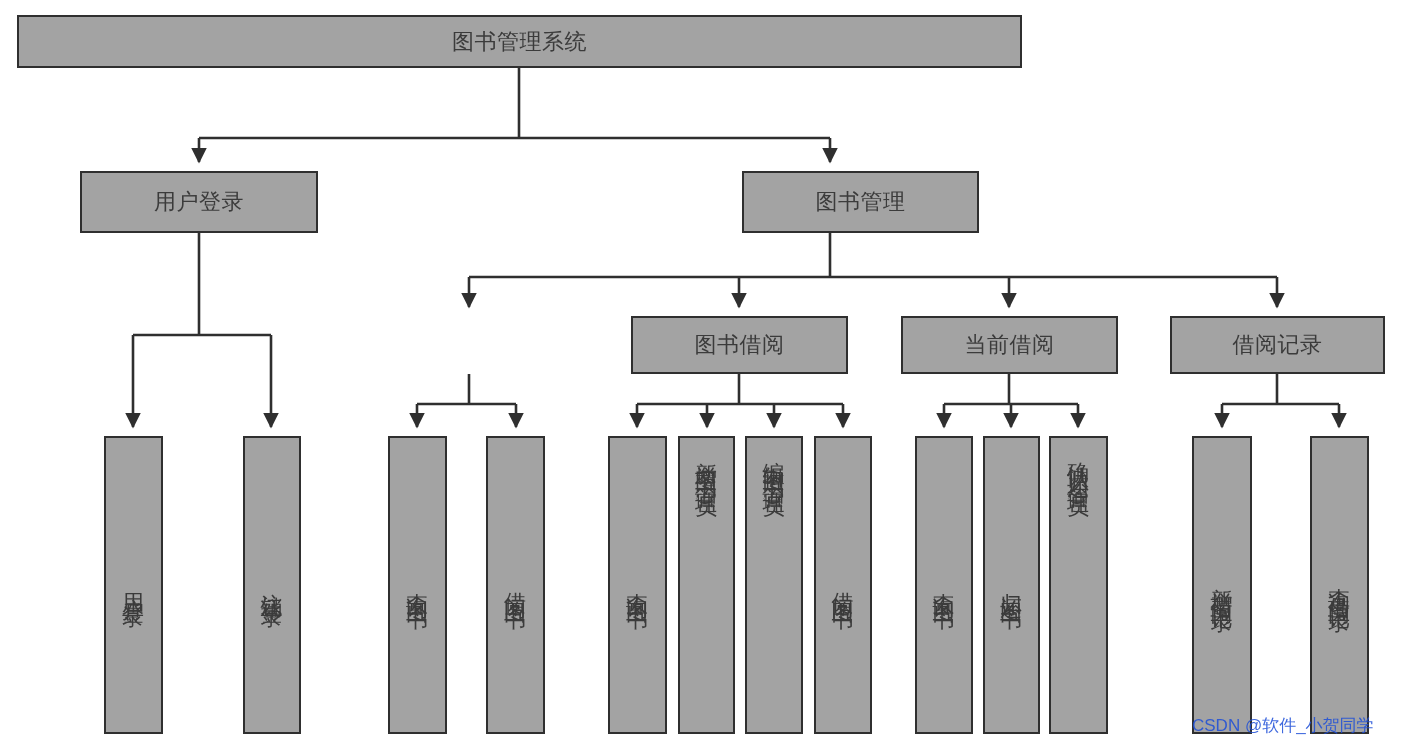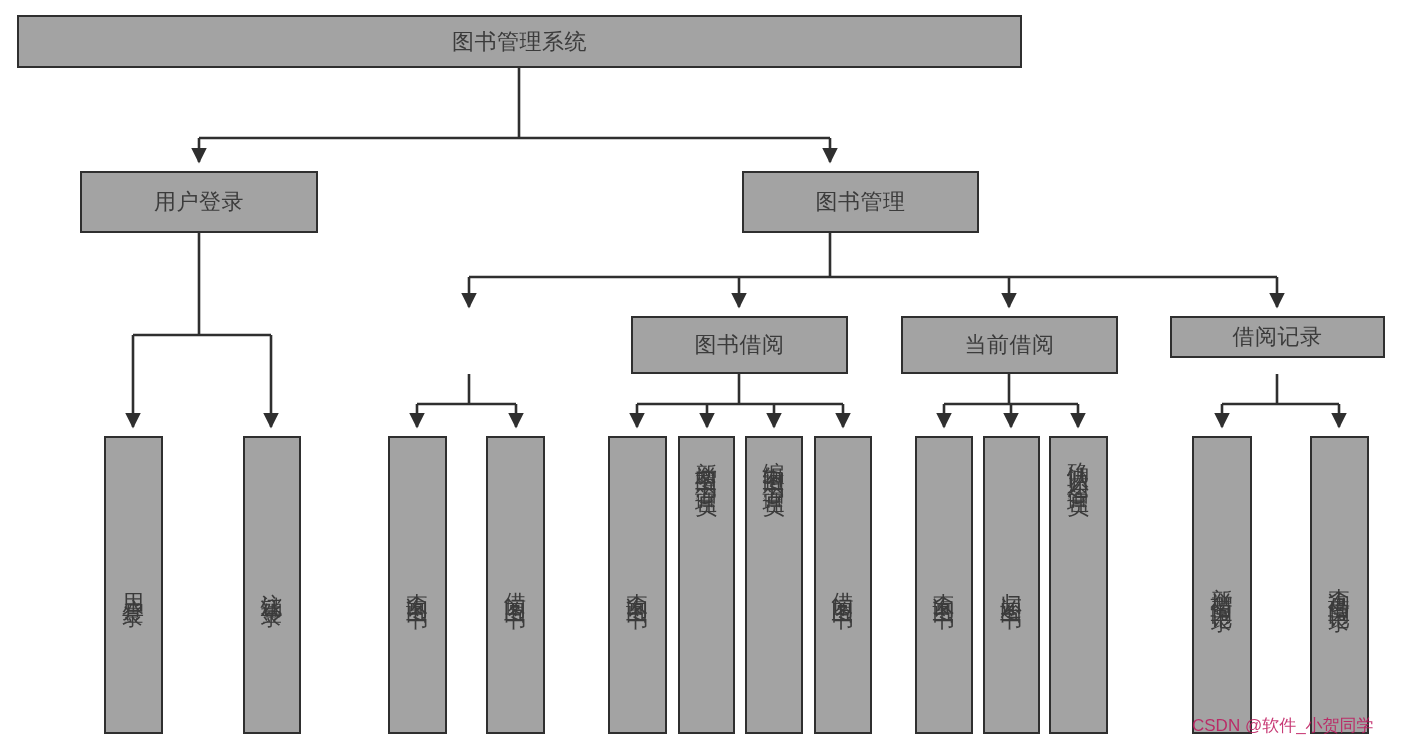--- a/index.html
+++ b/index.html
@@ -55,21 +55,21 @@
   }
   .node-box.vertical.centered {
     align-items: center;
     padding-top: 0;
   }
   .watermark {
     position: absolute;
     left: 1192px;
     top: 714px;
     font-size: 17px;
-    color: #be185d;
+    color: #1d4ed8;
     white-space: nowrap;
     opacity: 0.85;
   }
 </style>
 </head>
 <body>
 
 <div id="diagram-root">
 
   <svg id="diagram-svg" viewBox="0 0 1405 747" xmlns="http://www.w3.org/2000/svg">
@@ -132,21 +132,21 @@
   <div class="node-box" id="node-l2-1" style="left: 711px; top: 171px; width: 237px; height: 62px; margin-left: 31px;">
     <span class="node-label">图书管理</span>
   </div>
 
   <div class="node-box" id="node-l3-2" style="left: 901px; top: 316px; width: 217px; height: 58px;">
     <span class="node-label">当前借阅</span>
   </div>
   <div class="node-box" id="node-l3-1" style="left: 631px; top: 316px; width: 217px; height: 58px;">
     <span class="node-label">图书借阅</span>
   </div>
-  <div class="node-box" id="node-l3-3" style="left: 1170px; top: 316px; width: 215px; height: 42px;">
+  <div class="node-box" id="node-l3-3" style="left: 1170px; top: 316px; width: 215px; height: 58px;">
     <span class="node-label">借阅记录</span>
   </div>
 
   <div class="node-box vertical centered" id="node-leaf-0" style="left: 104px; top: 436px; width: 59px; height: 298px;">
     <span class="node-label">用户登录</span>
   </div>
   <div class="node-box vertical centered" id="node-leaf-1" style="left: 243px; top: 436px; width: 58px; height: 298px;">
     <span class="node-label">注销登录</span>
   </div>
   <div class="node-box vertical centered" id="node-leaf-2" style="left: 388px; top: 436px; width: 59px; height: 298px;">

